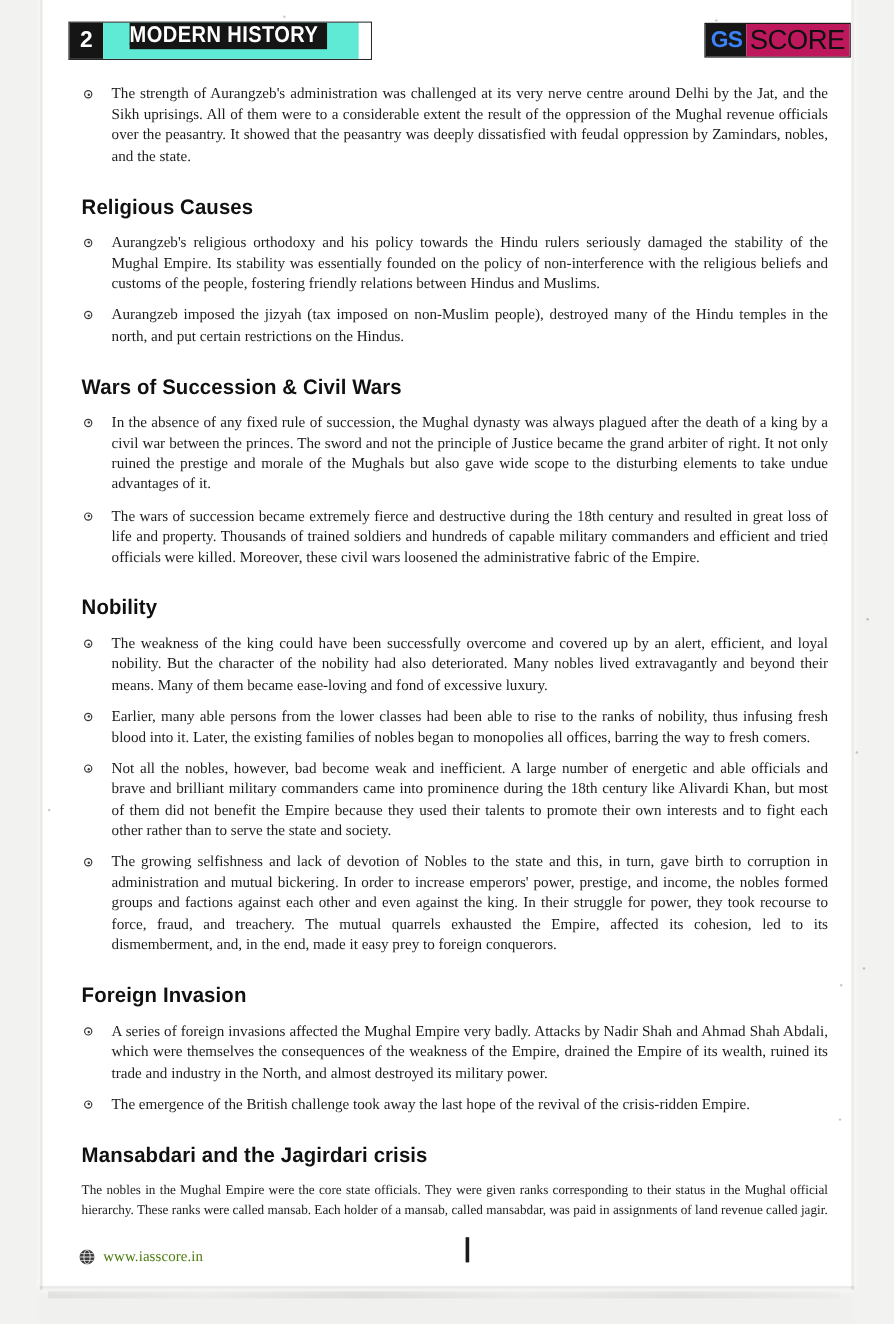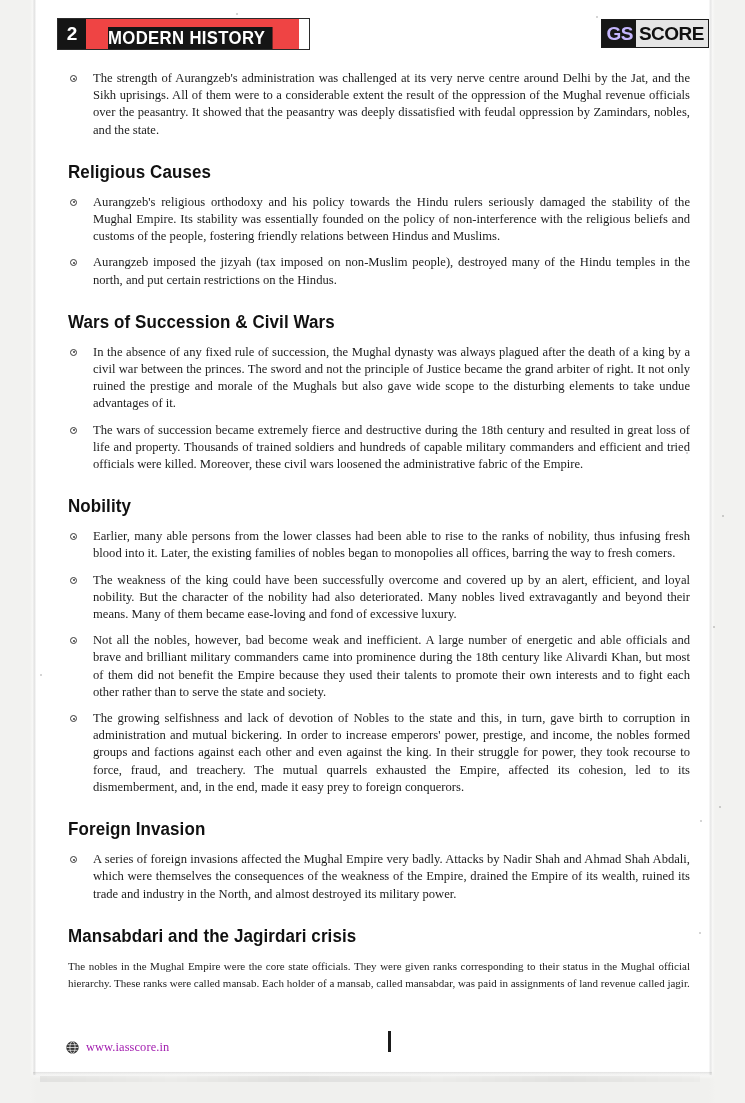--- a/index.html
+++ b/index.html
@@ -94,23 +94,23 @@
     width: 28px;
     display: flex;
     align-items: center;
     justify-content: center;
     font-family: "Liberation Sans Narrow", "Liberation Sans", sans-serif;
     font-weight: bold;
     font-size: 19px;
     letter-spacing: 0px;
   }
   .chapter-title-wrap {
-    background: #ef4444;
-    display: flex;
-    align-items: flex-end;
+    background: #5eead4;
+    display: flex;
+    align-items: flex-start;
     padding: 0 4px 0 22px;
     text-decoration: underline;
   }
   .chapter-title {
     color: #ffffff;
     background: #151515;
     font-family: "Liberation Sans Narrow", "Liberation Sans", sans-serif;
     font-weight: bold;
     font-size: 19px;
     letter-spacing: 0.4px;
@@ -127,35 +127,35 @@
   .brand-logo {
     position: absolute;
     right: 36px; top: 1px;
     display: flex;
     align-items: stretch;
     height: 27px;
     border: 1.5px solid #1a1a1a;
   }
   .brand-gs {
     background: #161616;
-    color: #c4b5fd;
+    color: #3b82f6;
     font-family: "Liberation Sans", sans-serif;
     font-weight: bold;
     font-size: 19px;
     letter-spacing: -0.5px;
     padding: 0 3px 0 4px;
     display: flex;
     align-items: center;
   }
   .brand-score {
-    background: #e5e5e5;
+    background: #be185d;
     color: #101010;
     font-family: "Liberation Sans", sans-serif;
-    font-weight: bold;
-    font-size: 19px;
+    font-weight: normal;
+    font-size: 23px;
     letter-spacing: -0.5px;
     padding: 0 4px 0 3px;
     display: flex;
     align-items: center;
   }
 
   
   .content {
     position: absolute;
     left: 68px; top: 70px;
@@ -222,21 +222,21 @@
     align-items: center;
     gap: 7px;
   }
   .globe-icon {
     width: 13px; height: 13px;
     display: block;
   }
   .footer-url {
     font-family: "Liberation Serif", serif;
     font-size: 12.4px;
-    color: #a21caf;
+    color: #4d7c0f;
     letter-spacing: 0.1px;
   }
 </style>
 </head>
 <body>
 
 <div id="page">
 
   <div class="scan-outer-bg"></div>
 
@@ -287,41 +287,45 @@
       <li>
         <span class="bullet-glyph"></span>
         <span>The wars of succession became extremely fierce and destructive during the 18th century and resulted in great loss of life and property. Thousands of trained soldiers and hundreds of capable military commanders and efficient and tried officials were killed. Moreover, these civil wars loosened the administrative fabric of the Empire.</span>
       </li>
     </ul>
 
     <div class="section-heading">Nobility</div>
     <ul class="bullets">
       <li>
         <span class="bullet-glyph"></span>
+        <span>The weakness of the king could have been successfully overcome and covered up by an alert, efficient, and loyal nobility. But the character of the nobility had also deteriorated. Many nobles lived extravagantly and beyond their means. Many of them became ease-loving and fond of excessive luxury.</span>
+      </li>
+      <li>
+        <span class="bullet-glyph"></span>
         <span>Earlier, many able persons from the lower classes had been able to rise to the ranks of nobility, thus infusing fresh blood into it. Later, the existing families of nobles began to monopolies all offices, barring the way to fresh comers.</span>
       </li>
       <li>
         <span class="bullet-glyph"></span>
-        <span>The weakness of the king could have been successfully overcome and covered up by an alert, efficient, and loyal nobility. But the character of the nobility had also deteriorated. Many nobles lived extravagantly and beyond their means. Many of them became ease-loving and fond of excessive luxury.</span>
-      </li>
-      <li>
-        <span class="bullet-glyph"></span>
         <span>Not all the nobles, however, bad become weak and inefficient. A large number of energetic and able officials and brave and brilliant military commanders came into prominence during the 18th century like Alivardi Khan, but most of them did not benefit the Empire because they used their talents to promote their own interests and to fight each other rather than to serve the state and society.</span>
       </li>
       <li>
         <span class="bullet-glyph"></span>
         <span>The growing selfishness and lack of devotion of Nobles to the state and this, in turn, gave birth to corruption in administration and mutual bickering. In order to increase emperors' power, prestige, and income, the nobles formed groups and factions against each other and even against the king. In their struggle for power, they took recourse to force, fraud, and treachery. The mutual quarrels exhausted the Empire, affected its cohesion, led to its dismemberment, and, in the end, made it easy prey to foreign conquerors.</span>
       </li>
     </ul>
 
     <div class="section-heading">Foreign Invasion</div>
     <ul class="bullets">
       <li>
         <span class="bullet-glyph"></span>
         <span>A series of foreign invasions affected the Mughal Empire very badly. Attacks by Nadir Shah and Ahmad Shah Abdali, which were themselves the consequences of the weakness of the Empire, drained the Empire of its wealth, ruined its trade and industry in the North, and almost destroyed its military power.</span>
+      </li>
+      <li class="li-extra-indent">
+        <span class="bullet-glyph"></span>
+        <span>The emergence of the British challenge took away the last hope of the revival of the crisis-ridden Empire.</span>
       </li>
     </ul>
 
     <div class="section-heading">Mansabdari and the Jagirdari crisis</div>
     <p class="plain-para">The nobles in the Mughal Empire were the core state officials. They were given ranks corresponding to their status in the Mughal official hierarchy. These ranks were called mansab. Each holder of a mansab, called mansabdar, was paid in assignments of land revenue called jagir.</p>
 
   </div>
 
   <div class="page-footer">
     <span>

